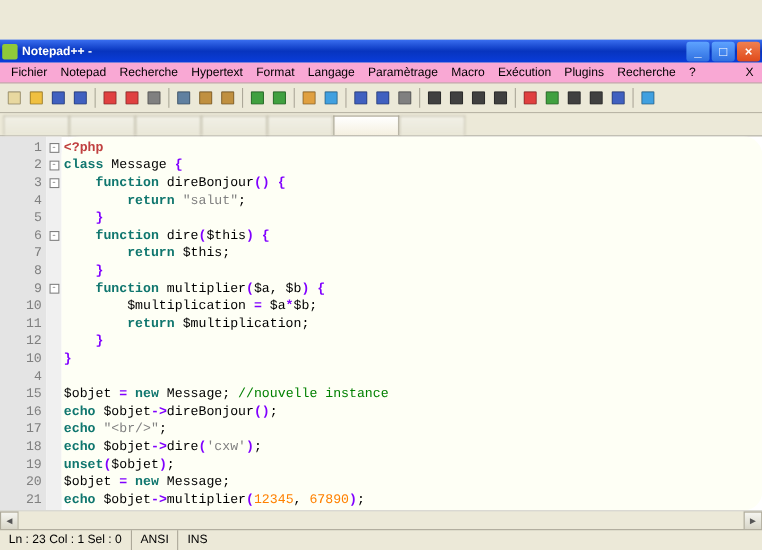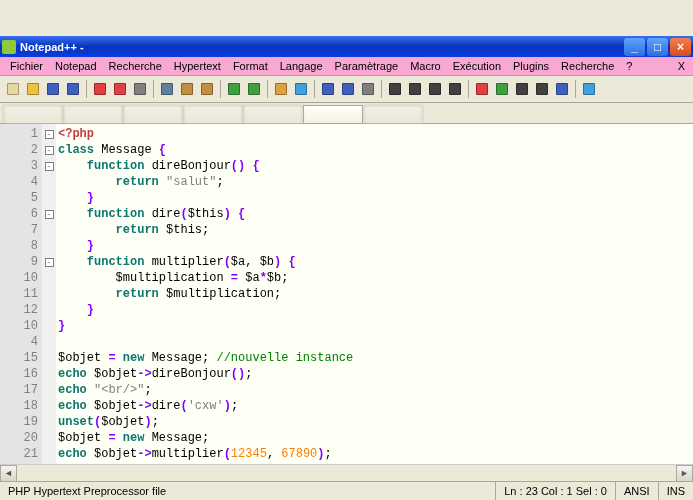--- a/index.html
+++ b/index.html
@@ -225,17 +225,16 @@
   <div class="code"><div class="codeline"><span class="tag">&lt;?php</span></div><div class="codeline"><span class="fn">class </span><span class="var">Message </span><span class="op">{</span></div><div class="codeline"><span class="var">    </span><span class="fn">function </span><span class="var">direBonjour</span><span class="op">() {</span></div><div class="codeline"><span class="var">        </span><span class="fn">return </span><span class="str">"salut"</span><span class="var">;</span></div><div class="codeline"><span class="var">    </span><span class="op">}</span></div><div class="codeline"><span class="var">    </span><span class="fn">function </span><span class="var">dire</span><span class="op">(</span><span class="var">$this</span><span class="op">) {</span></div><div class="codeline"><span class="var">        </span><span class="fn">return </span><span class="var">$this;</span></div><div class="codeline"><span class="var">    </span><span class="op">}</span></div><div class="codeline"><span class="var">    </span><span class="fn">function </span><span class="var">multiplier</span><span class="op">(</span><span class="var">$a, $b</span><span class="op">) {</span></div><div class="codeline"><span class="var">        $multiplication </span><span class="op">=</span><span class="var"> $a</span><span class="op">*</span><span class="var">$b;</span></div><div class="codeline"><span class="var">        </span><span class="fn">return </span><span class="var">$multiplication;</span></div><div class="codeline"><span class="var">    </span><span class="op">}</span></div><div class="codeline"><span class="op">}</span></div><div class="codeline"><span class="var"></span></div><div class="codeline"><span class="var">$objet </span><span class="op">=</span><span class="var"> </span><span class="fn">new </span><span class="var">Message; </span><span class="com">//nouvelle instance</span></div><div class="codeline"><span class="fn">echo </span><span class="var">$objet</span><span class="op">-&gt;</span><span class="var">direBonjour</span><span class="op">()</span><span class="var">;</span></div><div class="codeline"><span class="fn">echo </span><span class="str">"&lt;br/&gt;"</span><span class="var">;</span></div><div class="codeline"><span class="fn">echo </span><span class="var">$objet</span><span class="op">-&gt;</span><span class="var">dire</span><span class="op">(</span><span class="str">'cxw'</span><span class="op">)</span><span class="var">;</span></div><div class="codeline"><span class="fn">unset</span><span class="op">(</span><span class="var">$objet</span><span class="op">)</span><span class="var">;</span></div><div class="codeline"><span class="var">$objet </span><span class="op">=</span><span class="var"> </span><span class="fn">new </span><span class="var">Message;</span></div><div class="codeline"><span class="fn">echo </span><span class="var">$objet</span><span class="op">-&gt;</span><span class="var">multiplier</span><span class="op">(</span><span class="num">12345</span><span class="var">, </span><span class="num">67890</span><span class="op">)</span><span class="var">;</span></div><div class="codeline"><span class="tag">?&gt;</span></div><div class="codeline cursor-line"><span class="var"></span><span class="caret"></span></div></div>
 </div>
 
 <div class="hscroll">
   <div class="sbtn">◄</div>
   <div class="strack"></div>
   <div class="sbtn">►</div>
 </div>
 
 <div class="statusbar">
-  <div class="grow">PHP Hypertext Preprocessor file</div>
   <div>Ln : 23   Col : 1   Sel : 0</div>
   <div>ANSI</div>
   <div style="border-right:none">INS</div>
 </div>
 
 </body></html>

